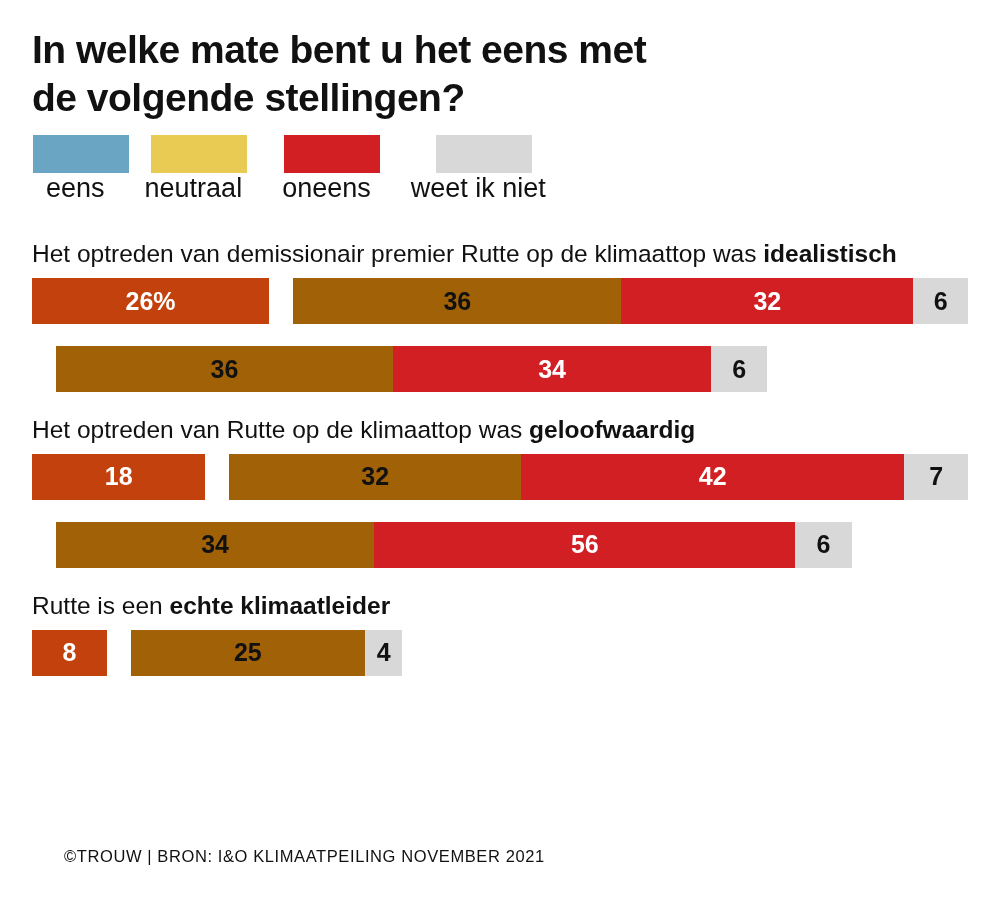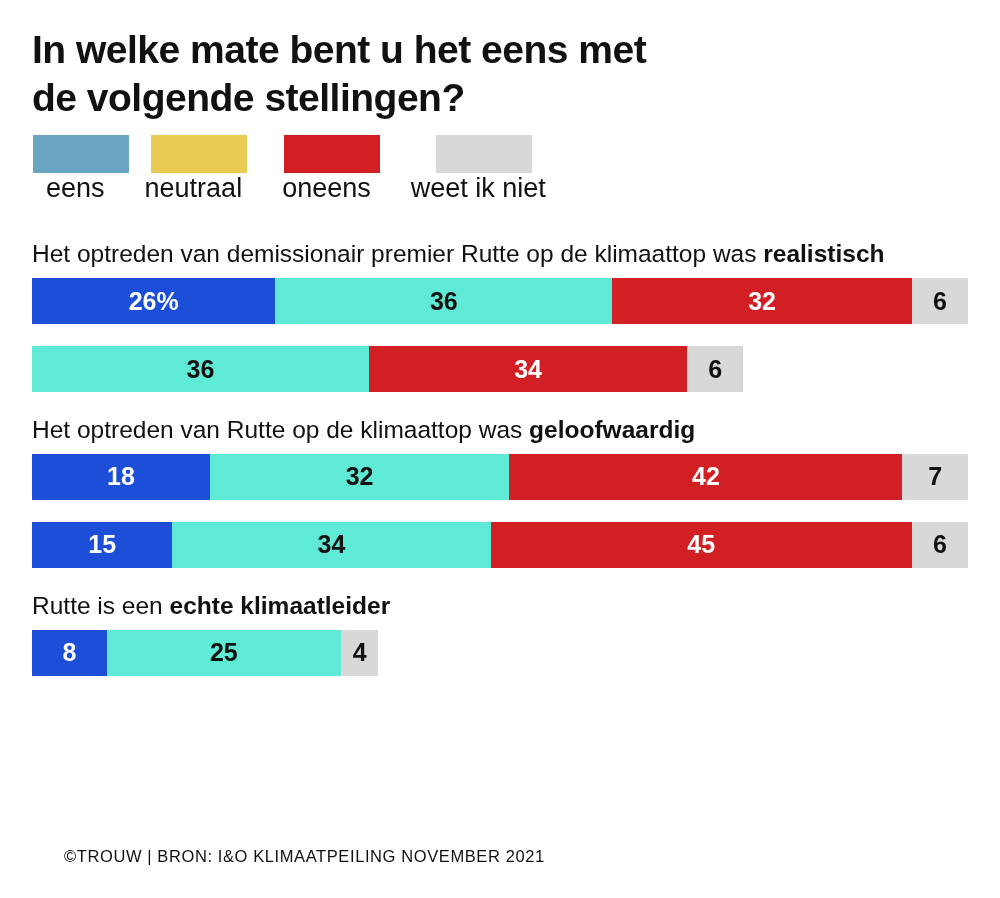--- a/index.html
+++ b/index.html
@@ -82,22 +82,22 @@
   .seg {
     display: flex;
     align-items: center;
     justify-content: center;
     font-size: 25px;
     font-weight: bold;
     box-sizing: border-box;
     overflow: hidden;
     white-space: nowrap;
   }
-  .seg.eens      { background: #1d4ed8; color: #ffffff; }
-  .seg.neutraal  { background: #5eead4; color: #111111; }
+  .seg.eens      { background: #c2410c; color: #ffffff; }
+  .seg.neutraal  { background: #a16207; color: #111111; margin-left: 24px; }
   .seg.oneens    { background: #d11f23; color: #ffffff; }
   .seg.weet      { background: #d8d8d8; color: #111111; }
 
   .source {
     position: absolute;
     left: 32px;
     bottom: 32px;
     font-size: 16.5px;
     letter-spacing: 0.6px;
     color: #111111;
@@ -130,21 +130,21 @@
     <div class="legend-item">
       <span class="legend-swatch" style="background:#d8d8d8"></span>
       <span class="legend-label">weet ik niet</span>
     </div>
   </div>
 
   <div class="rows">
 
     <div class="row">
       <div class="row-label">
-        <span>Het optreden van demissionair premier Rutte op de klimaattop was </span><b>realistisch</b><span></span>
+        <span>Het optreden van demissionair premier Rutte op de klimaattop was </span><b>idealistisch</b><span></span>
       </div>
       <div class="bar">
         <div class="seg eens" style="width:26%">26%</div>
         <div class="seg neutraal" style="width:36%">36</div>
         <div class="seg oneens" style="width:32%">32</div>
         <div class="seg weet" style="width:6%">6</div>
       </div>
     </div>
 
     <div class="row">
@@ -162,23 +162,22 @@
       <div class="bar">
         <div class="seg eens" style="width:19%">18</div>
         <div class="seg neutraal" style="width:32%">32</div>
         <div class="seg oneens" style="width:42%">42</div>
         <div class="seg weet" style="width:7%">7</div>
       </div>
     </div>
 
     <div class="row">
       <div class="bar">
-        <div class="seg eens" style="width:15%">15</div>
         <div class="seg neutraal" style="width:34%">34</div>
-        <div class="seg oneens" style="width:45%">45</div>
+        <div class="seg oneens" style="width:45%">56</div>
         <div class="seg weet" style="width:6%">6</div>
       </div>
     </div>
 
     <div class="row">
       <div class="row-label">
         <span>Rutte is een </span><b>echte klimaatleider</b><span></span>
       </div>
       <div class="bar">
         <div class="seg eens" style="width:8%">8</div>

